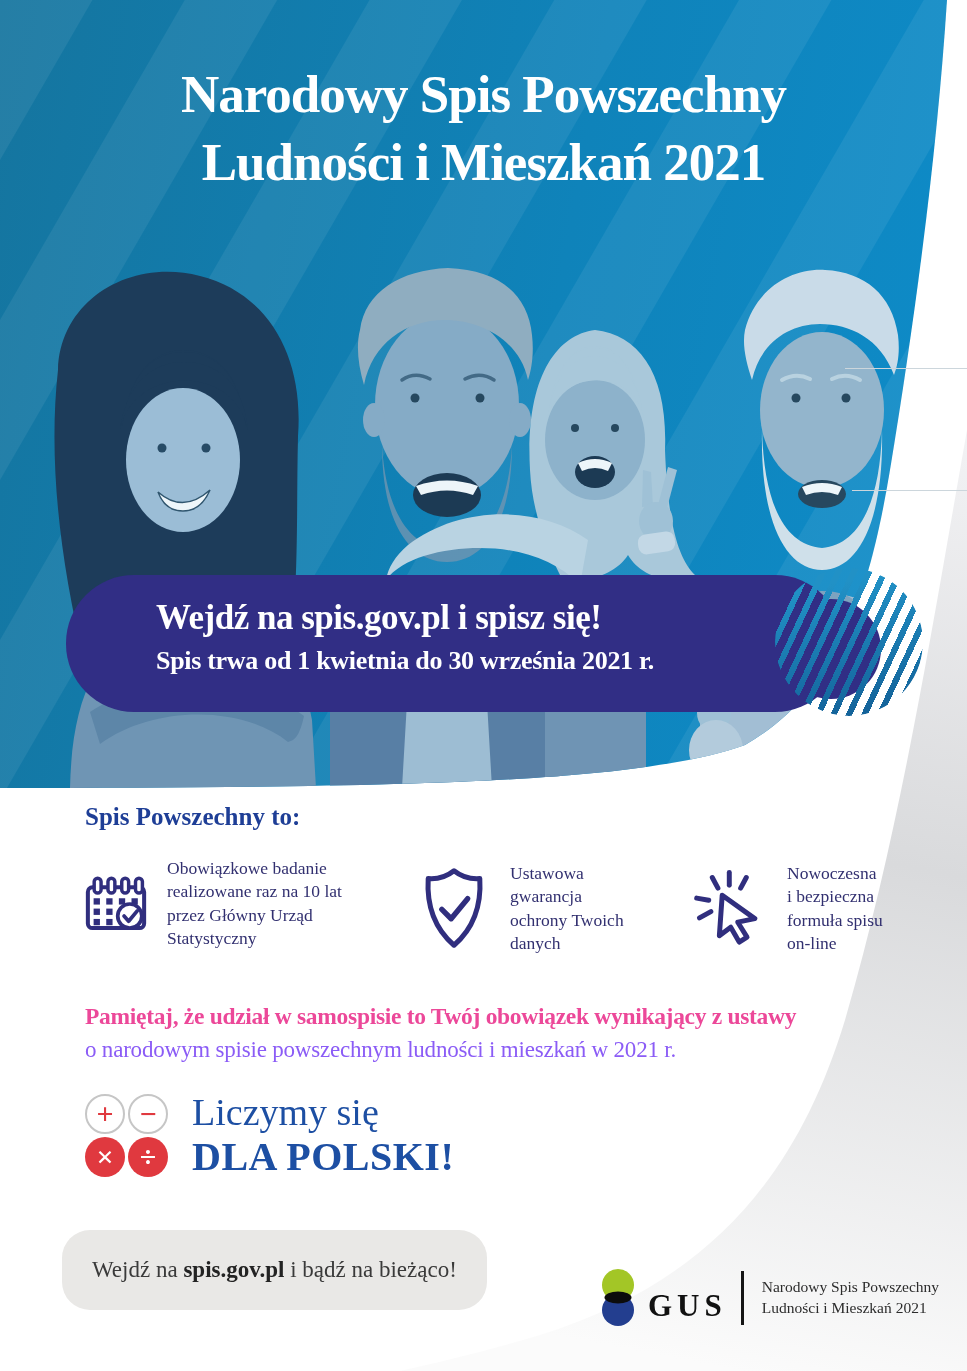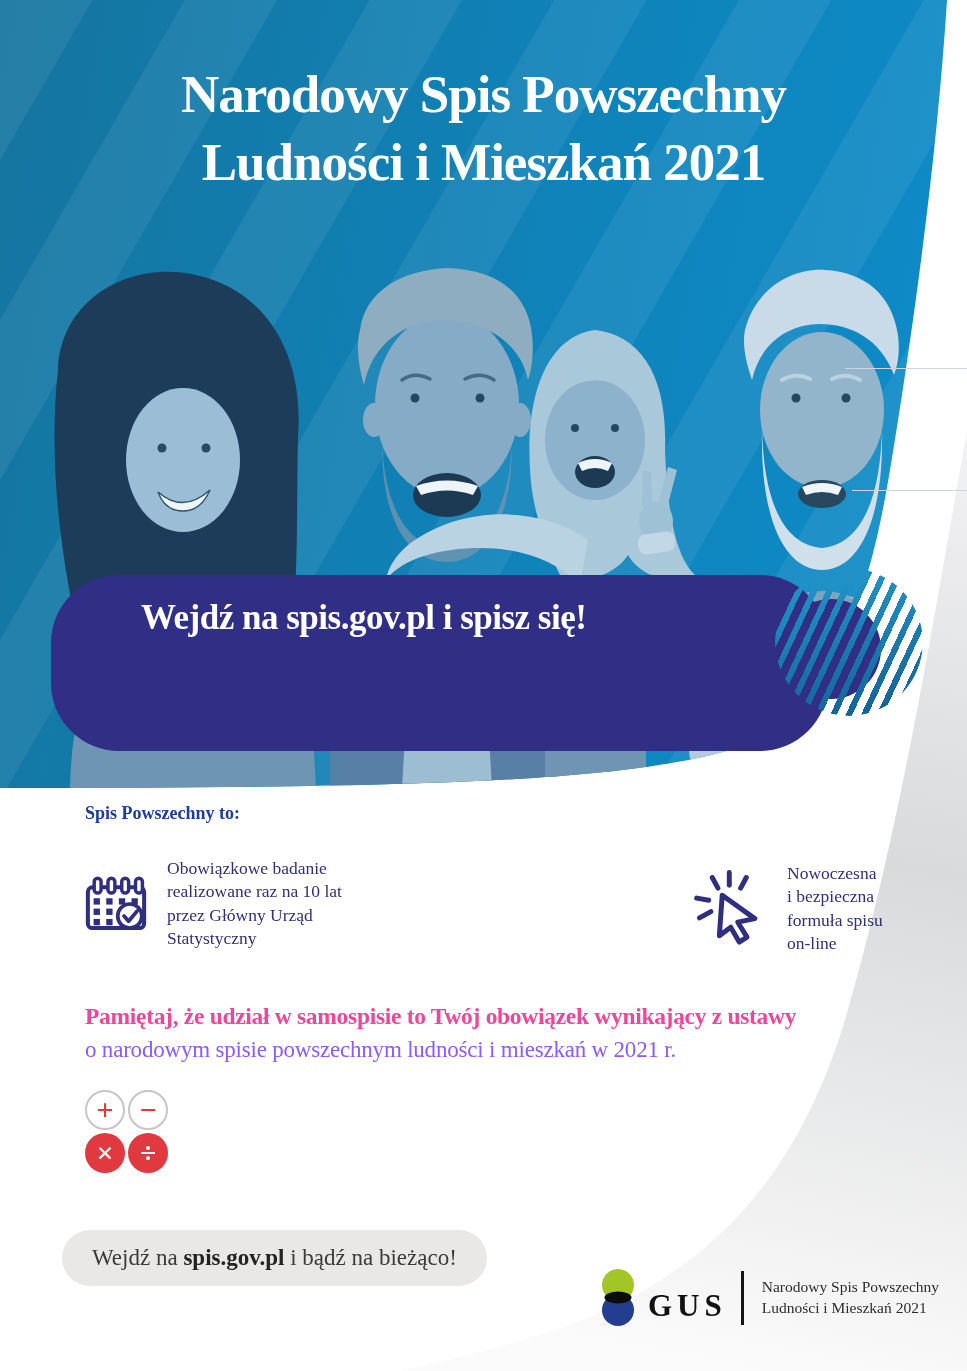--- a/index.html
+++ b/index.html
@@ -16,35 +16,35 @@
   #hero-art{left:0;top:0;z-index:1;}
   .hairline{z-index:2;height:1px;background:#ccd6dc;}
   #hairline-1{left:845px;top:368px;width:122px;}
   #hairline-2{left:852px;top:490px;width:115px;}
 
   
   .title{left:0;top:60px;width:967px;text-align:center;color:#ffffff;
     font-weight:700;font-size:53px;line-height:68px;letter-spacing:-1px;z-index:5;}
 
   
-  .banner{left:51px;top:575px;width:777px;height:176px;border-radius:68px;
+  .banner{left:66px;top:575px;width:777px;height:137px;border-radius:68px;
     background:#312e85;z-index:3;}
   .banner-inner{position:absolute;left:90px;top:21px;color:#fff;}
   .banner-heading{font-size:35px;font-weight:700;line-height:44px;letter-spacing:-0.5px;}
   .banner-sub{font-size:26px;font-weight:700;line-height:38px;letter-spacing:-0.3px;margin-top:2px;}
   .circle-solid{left:781px;top:599px;width:100px;height:100px;border-radius:50%;
     background:#312e85;z-index:3;}
   .circle-striped{left:775px;top:568px;width:148px;height:148px;border-radius:50%;
     background:linear-gradient(170deg,#2191c6 15%,#136198 95%);
     -webkit-mask:repeating-linear-gradient(115deg,#000 0 6px,transparent 6px 14px);
     mask:repeating-linear-gradient(115deg,#000 0 6px,transparent 6px 14px);
     z-index:4;}
 
   
-  .features-heading{left:85px;top:803px;font-size:18px;font-weight:700;color:#1e3e96;z-index:5;}
+  .features-heading{left:85px;top:803px;font-size:25px;font-weight:700;color:#1e3e96;z-index:5;}
   .feature{display:flex;align-items:center;z-index:5;}
   #feature-1{left:85px;top:857px;}
   #feature-2{left:418px;top:860px;}
   #feature-3{left:691px;top:860px;}
   .feat-icon{flex:0 0 auto;}
   .feat-text{font-size:17.5px;line-height:1.34;color:#323070;white-space:pre-line;}
   #feature-1 .feat-text{margin-left:20px;width:240px;}
   #feature-2 .feat-text{margin-left:20px;width:150px;margin-top:2px;}
   #feature-3 .feat-text{margin-left:18px;width:175px;margin-top:2px;}
 
@@ -59,21 +59,21 @@
   .sym{width:40px;height:40px;border-radius:50%;display:flex;align-items:center;justify-content:center;
     font-size:30px;font-weight:700;line-height:1;}
   .sym.outline{background:#fff;border:2px solid #c6c6c6;color:#e0393f;width:36px;height:36px;}
   .sym.fill{background:#e0393f;color:#fff;}
   .campaign-text{margin-left:24px;color:#1d4fa3;}
   .campaign-line1{font-size:38px;line-height:44px;}
   .campaign-line2{font-size:40px;font-weight:700;line-height:46px;letter-spacing:0.5px;}
 
   
   .pill{left:62px;top:1230px;height:56px;border-radius:28px;background:#e9e8e6;
-    display:flex;align-items:center;padding:0 30px;z-index:5;
+    display:flex;align-items:center;padding:12px 30px;z-index:5;
     font-size:23px;color:#3a3a3a;}
   .pill b{color:#232323;}
 
   
   .gus{left:600px;top:1268px;display:flex;align-items:center;z-index:5;}
   .gus-acronym{font-size:31px;font-weight:700;letter-spacing:5px;color:#111;margin-left:10px;margin-top:16px;}
   .gus-divider{width:3px;height:54px;background:#151515;margin:0 18px 0 14px;}
   .gus-caption{font-size:15.5px;line-height:1.35;color:#2c2c2c;}
 </style>
 </head>
@@ -180,20 +180,21 @@
   <div id="hairline-2" class="abs hairline"></div>
 
   <div class="abs title">
     <div>Narodowy Spis Powszechny</div>
     <div>Ludności i Mieszkań 2021</div>
   </div>
 
   <div class="abs banner">
     <div class="banner-inner">
       <div class="banner-heading">Wejdź na spis.gov.pl i spisz się!</div>
+      <div class="banner-sub">Spis trwa od 1 kwietnia do 30 września 2021 r.</div>
     </div>
   </div>
   <div class="abs circle-solid"></div>
   <div class="abs circle-striped"></div>
 
   <div class="abs features-heading">Spis Powszechny to:</div>
 
   <div id="feature-1" class="abs feature">
     <svg class="feat-icon" width="62" height="58" viewBox="0 0 108 100">
       <rect x="5" y="21" width="98" height="71" rx="8" fill="none" stroke="#302e7e" stroke-width="7"></rect>
@@ -215,20 +216,30 @@
       </g>
       <circle cx="78" cy="71" r="21" fill="#ffffff" stroke="#302e7e" stroke-width="6.5"></circle>
       <path d="M68,71 l8,9 l15,-18" fill="none" stroke="#302e7e" stroke-width="6.5" stroke-linecap="round" stroke-linejoin="round"></path>
     </svg>
     <div class="feat-text">Obowiązkowe badanie
 realizowane raz na 10 lat
 przez Główny Urząd
 Statystyczny</div>
   </div>
 
+  <div id="feature-2" class="abs feature">
+    <svg class="feat-icon" width="72" height="86" viewBox="0 0 100 120">
+      <path d="M50,8 C60,16 73,20 86,19 C88,52 80,86 50,112 C20,86 12,52 14,19 C27,20 40,16 50,8 Z" fill="none" stroke="#302e7e" stroke-width="7" stroke-linejoin="round"></path>
+      <path d="M33,62 l13,13 l23,-28" fill="none" stroke="#302e7e" stroke-width="7.5" stroke-linecap="round" stroke-linejoin="round"></path>
+    </svg>
+    <div class="feat-text">Ustawowa
+gwarancja
+ochrony Twoich
+danych</div>
+  </div>
 
   <div id="feature-3" class="abs feature">
     <svg class="feat-icon" width="78" height="80" viewBox="0 0 110 112">
       <g stroke="#302e7e" stroke-width="7" stroke-linecap="round" fill="none">
         <path d="M54,6 L54,24"></path>
         <path d="M78,13 L70,28"></path>
         <path d="M30,13 L38,28"></path>
         <path d="M8,42 L25,45"></path>
         <path d="M12,70 L28,61"></path>
       </g>
@@ -245,20 +256,24 @@
     <div class="reminder-line2">o narodowym spisie powszechnym ludności i mieszkań w 2021 r.</div>
   </div>
 
   <div class="abs campaign">
     <div class="sym-grid">
       <span class="sym outline">+</span>
       <span class="sym outline">−</span>
       <span class="sym fill">×</span>
       <span class="sym fill">÷</span>
     </div>
+    <div class="campaign-text">
+      <div class="campaign-line1">Liczymy się</div>
+      <div class="campaign-line2">DLA POLSKI!</div>
+    </div>
   </div>
 
   <div class="abs pill">
     <span>
       <span>Wejdź na </span><b>spis.gov.pl</b><span> i bądź na bieżąco!</span>
     </span>
   </div>
 
   <div class="abs gus">
     <svg width="38" height="60" viewBox="0 0 38 60">

